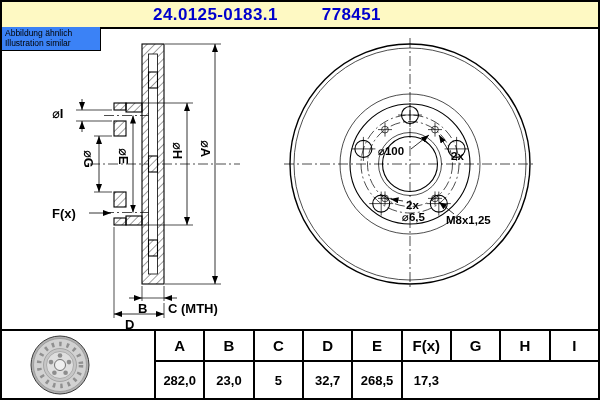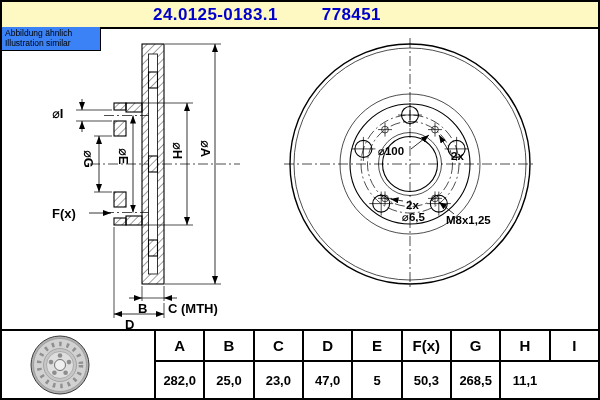--- a/index.html
+++ b/index.html
@@ -241,22 +241,20 @@
     <div class="cell hdr">B</div>
     <div class="cell hdr">C</div>
     <div class="cell hdr">D</div>
     <div class="cell hdr">E</div>
     <div class="cell hdr">F(x)</div>
     <div class="cell hdr">G</div>
     <div class="cell hdr">H</div>
     <div class="cell hdr">I</div>
 
     <div class="cell val">282,0</div>
-    <div class="cell val">25,0</div>
     <div class="cell val">23,0</div>
-    <div class="cell val">47,0</div>
     <div class="cell val">5</div>
-    <div class="cell val">50,3</div>
+    <div class="cell val">32,7</div>
     <div class="cell val">268,5</div>
-    <div class="cell val">11,1</div>
+    <div class="cell val">17,3</div>
   </div>
 
 </div>
 
 </body></html>

